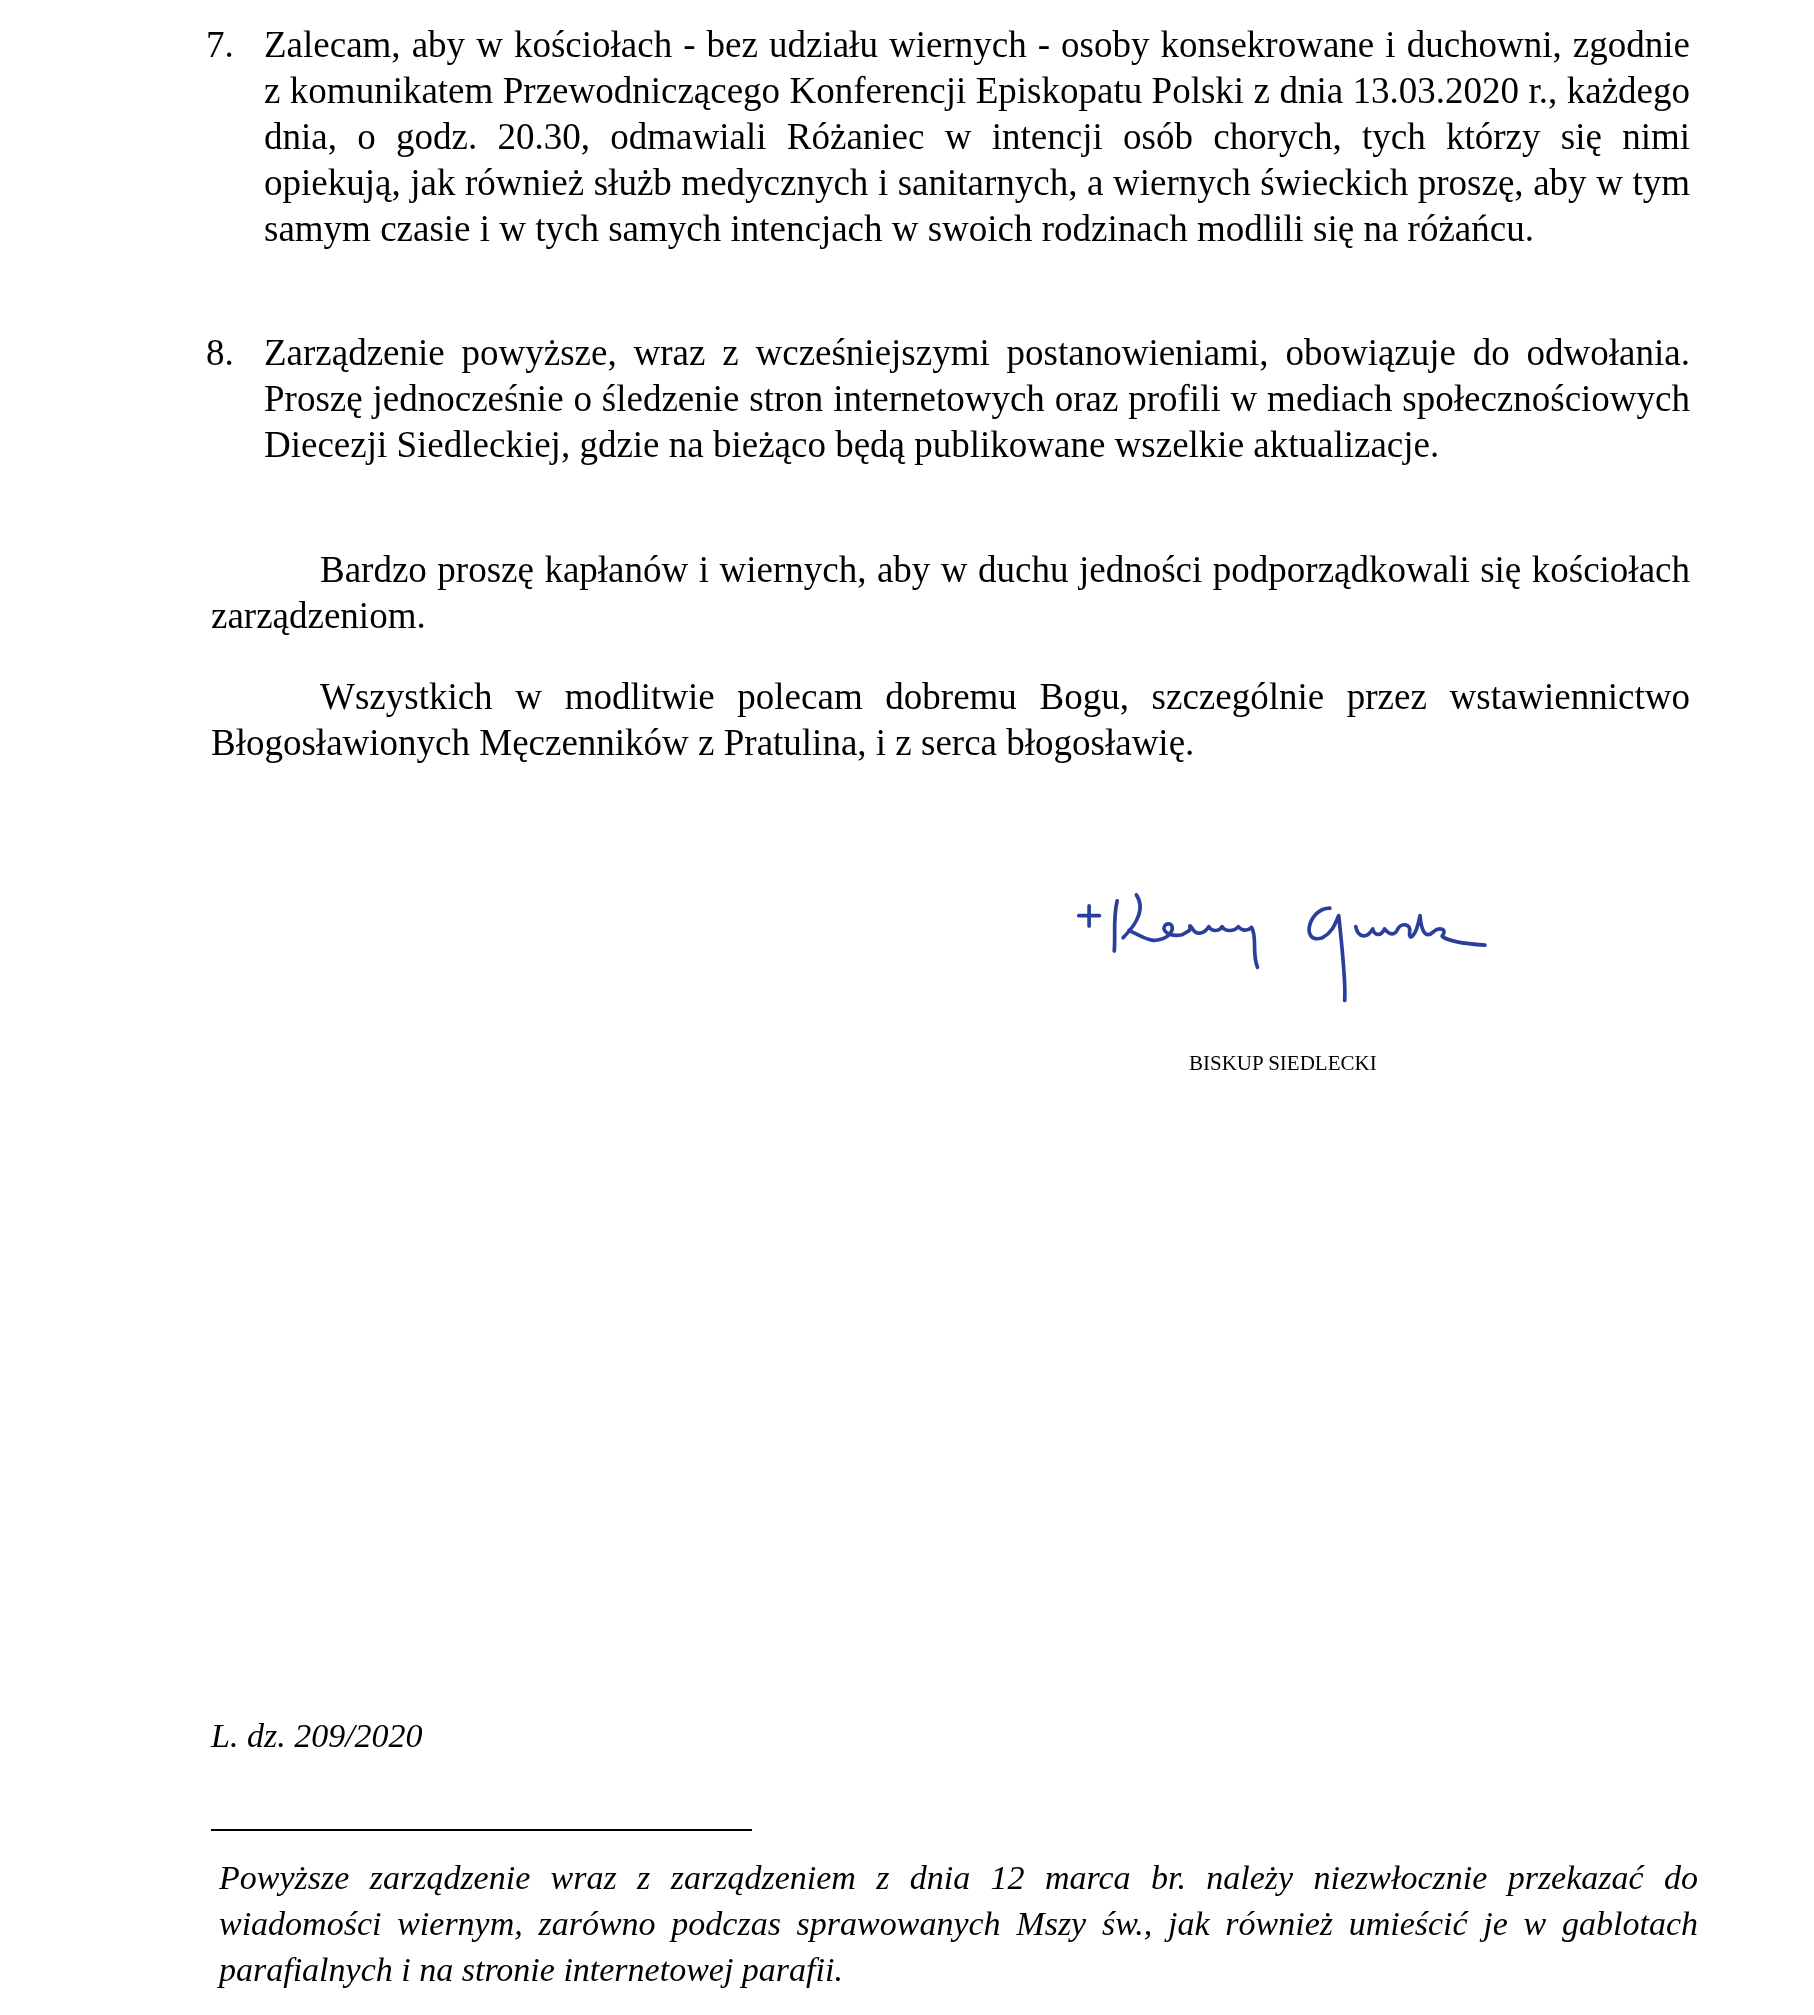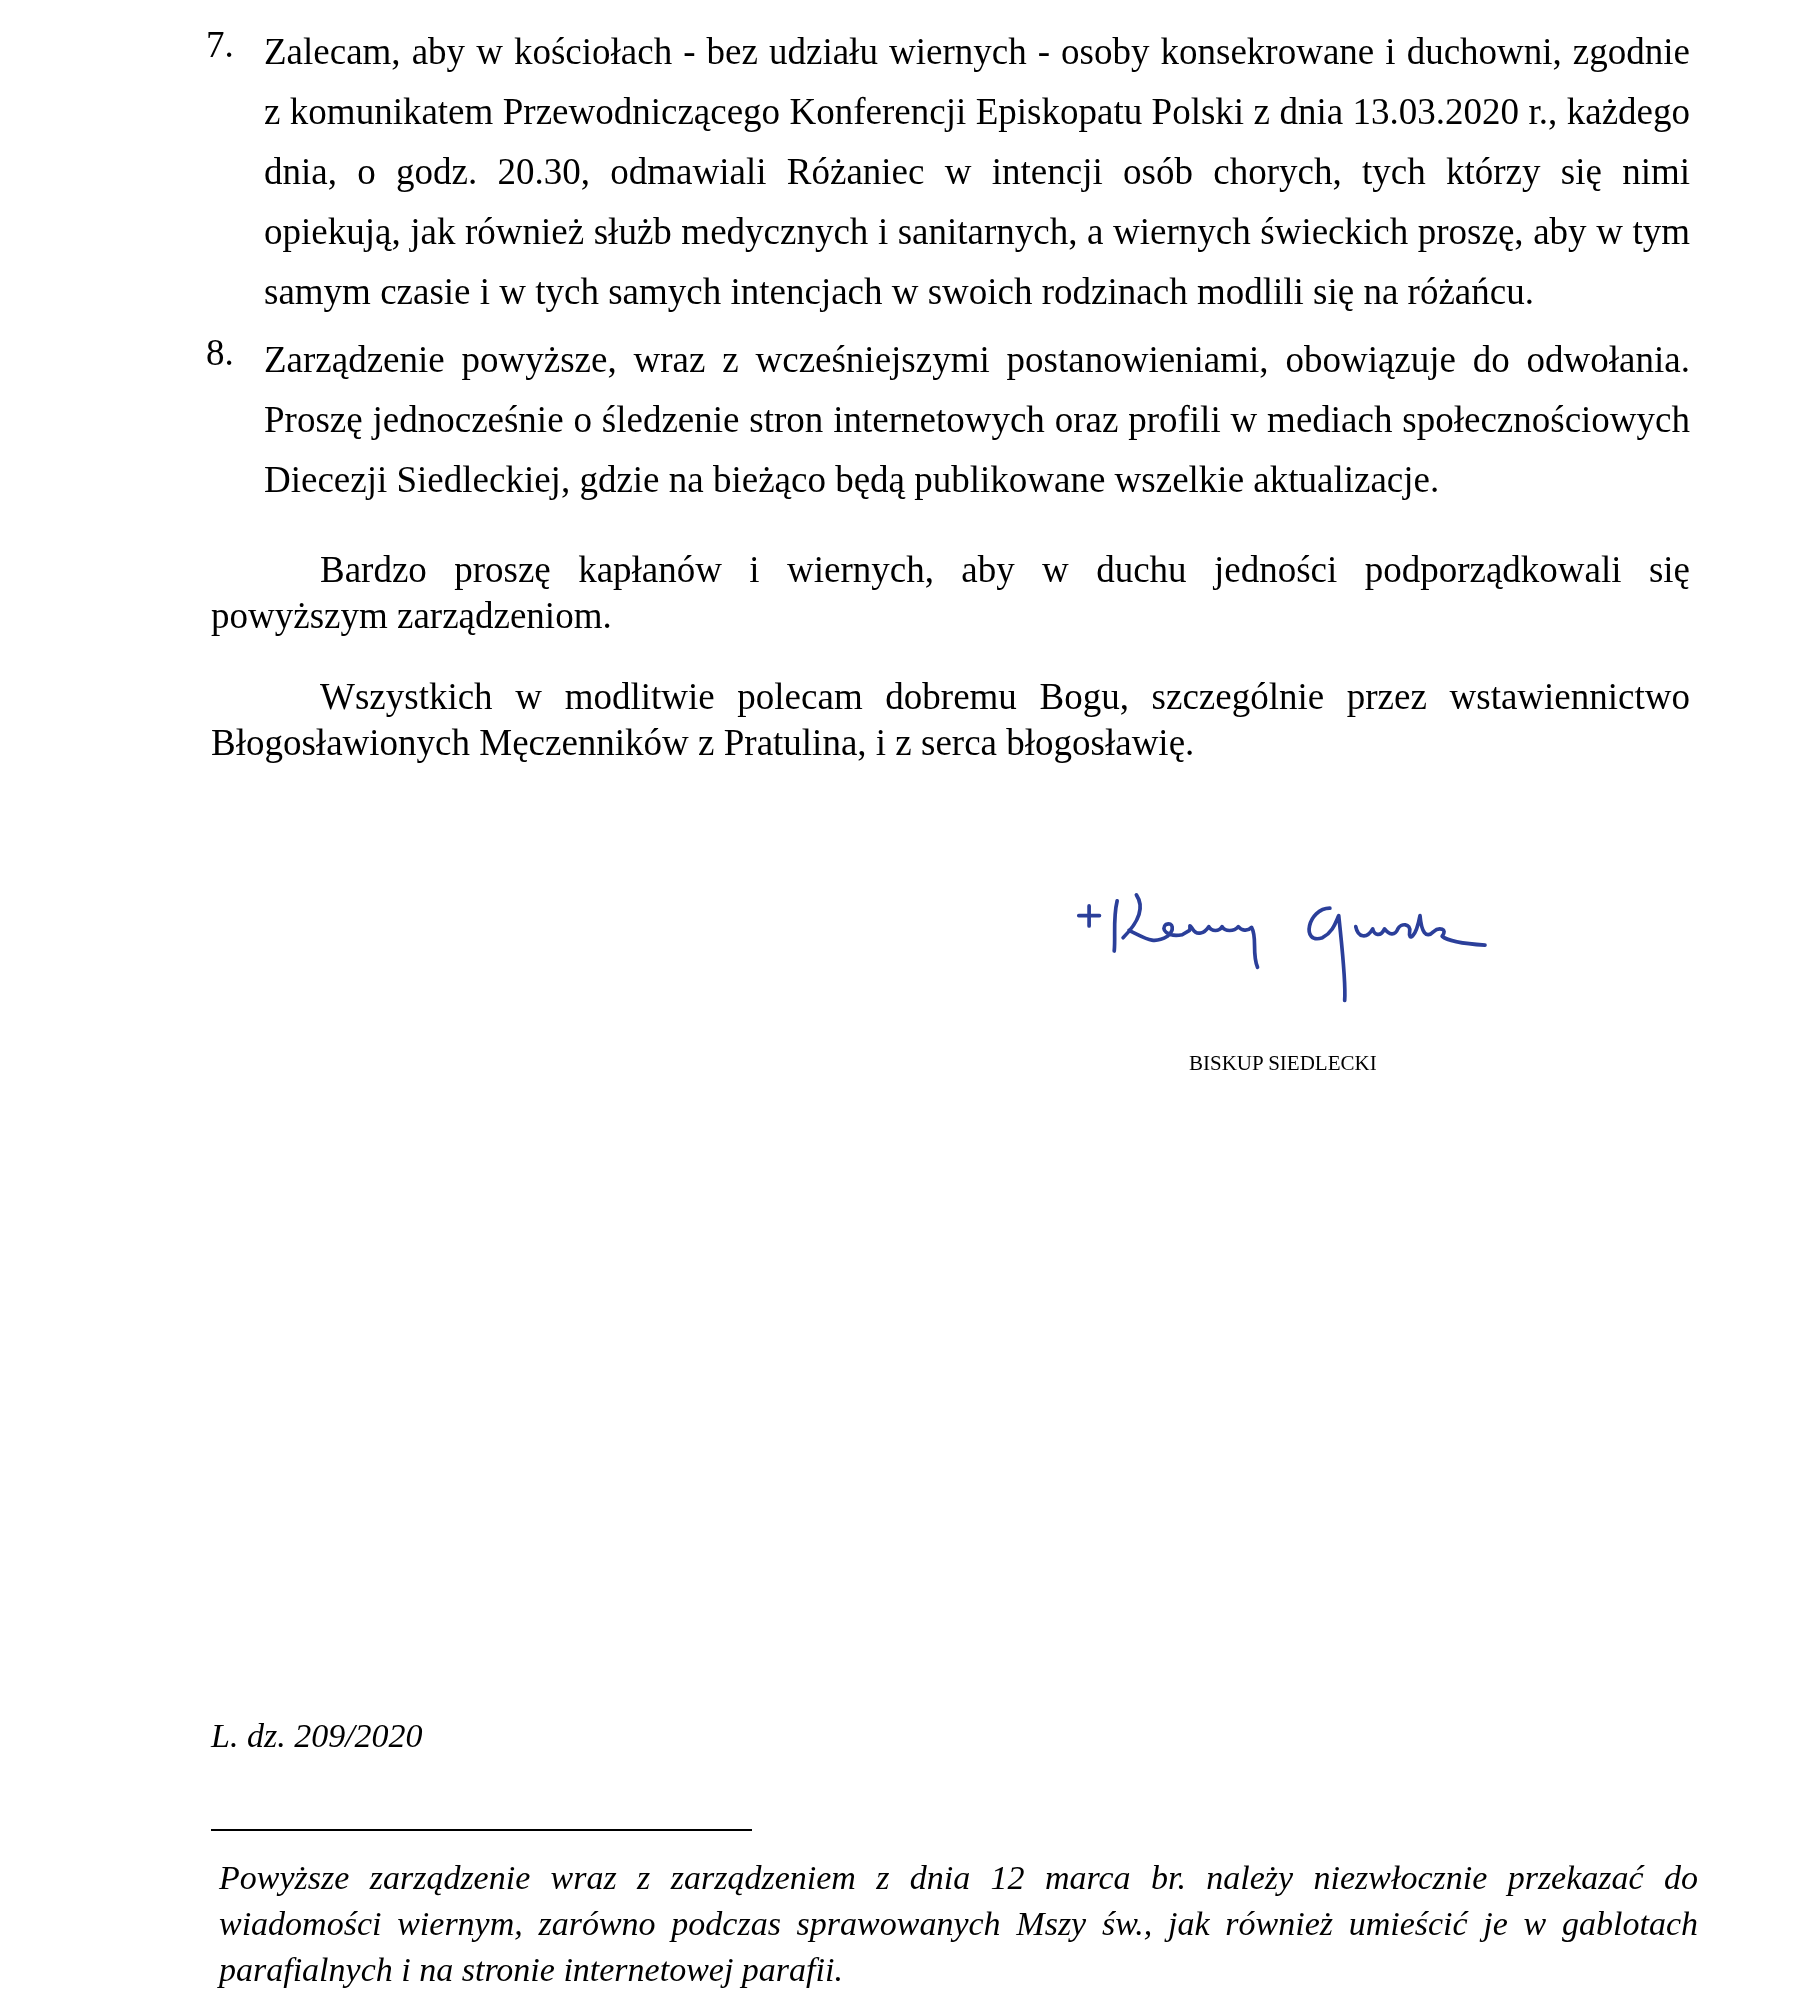--- a/index.html
+++ b/index.html
@@ -2,21 +2,21 @@
 <html style="font-size:11.8px"><head>
 <meta charset="utf-8">
 <style>
   html, body { margin:0; padding:0; background:#ffffff; }
   body { width:1815px; height:2015px; position:relative; overflow:hidden;
          font-family:"Liberation Serif", "DejaVu Serif", serif; color:#000; }
   .page { position:absolute; left:0; top:0; width:1815px; height:2015px; }
   .block { position:absolute; left:211px; width:1479px; }
   .item { position:absolute; left:264px; width:1426px; }
   .item .num { position:absolute; left:-58px; top:0; font-size:37px; line-height:46px; }
-  .item .body { font-size:37px; line-height:60px; text-align:justify; text-align-last:left; }
+  .item .body { font-size:37px; line-height:46px; text-align:justify; text-align-last:left; }
   .para { text-indent:109px; font-size:37px; line-height:46px; text-align:justify; text-align-last:left; }
   .sig-title { position:absolute; left:1189px; top:1043px; font-size:21px; line-height:41px; }
   .signature { position:absolute; left:1064px; top:886px; width:517px; height:133px; }
   .meta { position:absolute; left:211px; font-size:34px; line-height:43px;font-style:italic; }
   .rule { position:absolute; left:211px; top:1829px; width:541px; height:0; border-top:2.2px solid #000; }
   .footnote { position:absolute; left:211px; top:1855px; width:1479px;
               font-size:34px; line-height:46px; font-style:italic; text-align:justify; text-align-last:left;margin-left:8px; }
 </style>
 </head>
 <body>
@@ -27,21 +27,21 @@
     <span class="num">7.</span>
     <div class="body">Zalecam, aby w kościołach - bez udziału wiernych - osoby konsekrowane i duchowni, zgodnie z komunikatem Przewodniczącego Konferencji Episkopatu Polski z dnia 13.03.2020 r., każdego dnia, o godz. 20.30, odmawiali Różaniec w intencji osób chorych, tych którzy się nimi opiekują, jak również służb medycznych i sanitarnych, a wiernych świeckich proszę, aby w tym samym czasie i w tych samych intencjach w swoich rodzinach modlili się na różańcu.</div>
   </div>
 
   <div class="item" style="top:330px;">
     <span class="num">8.</span>
     <div class="body">Zarządzenie powyższe, wraz z wcześniejszymi postanowieniami, obowiązuje do odwołania. Proszę jednocześnie o śledzenie stron internetowych oraz profili w mediach społecznościowych Diecezji Siedleckiej, gdzie na bieżąco będą publikowane wszelkie aktualizacje.</div>
   </div>
 
   <div class="block" style="top:547px;">
-    <div class="para">Bardzo proszę kapłanów i wiernych, aby w duchu jedności podporządkowali się powyższym zarządzeniom.</div>
+    <div class="para">Bardzo proszę kapłanów i wiernych, aby w duchu jedności podporządkowali się kościołach zarządzeniom.</div>
   </div>
 
   <div class="block" style="top:674px;font-family:Liberation Serif, serif;">
     <div class="para">Wszystkich w modlitwie polecam dobremu Bogu, szczególnie przez wstawiennictwo Błogosławionych Męczenników z Pratulina, i z serca błogosławię.</div>
   </div>
 
   <svg class="signature" viewBox="0 0 700 180">
     <g fill="none" stroke="#2b3f9a" stroke-width="5" stroke-linecap="round" stroke-linejoin="round">
       <path d="M20 40 L48 40 M34 27 L34 54"></path>
       <path d="M72 20 C66 45 70 68 68 88"></path>

